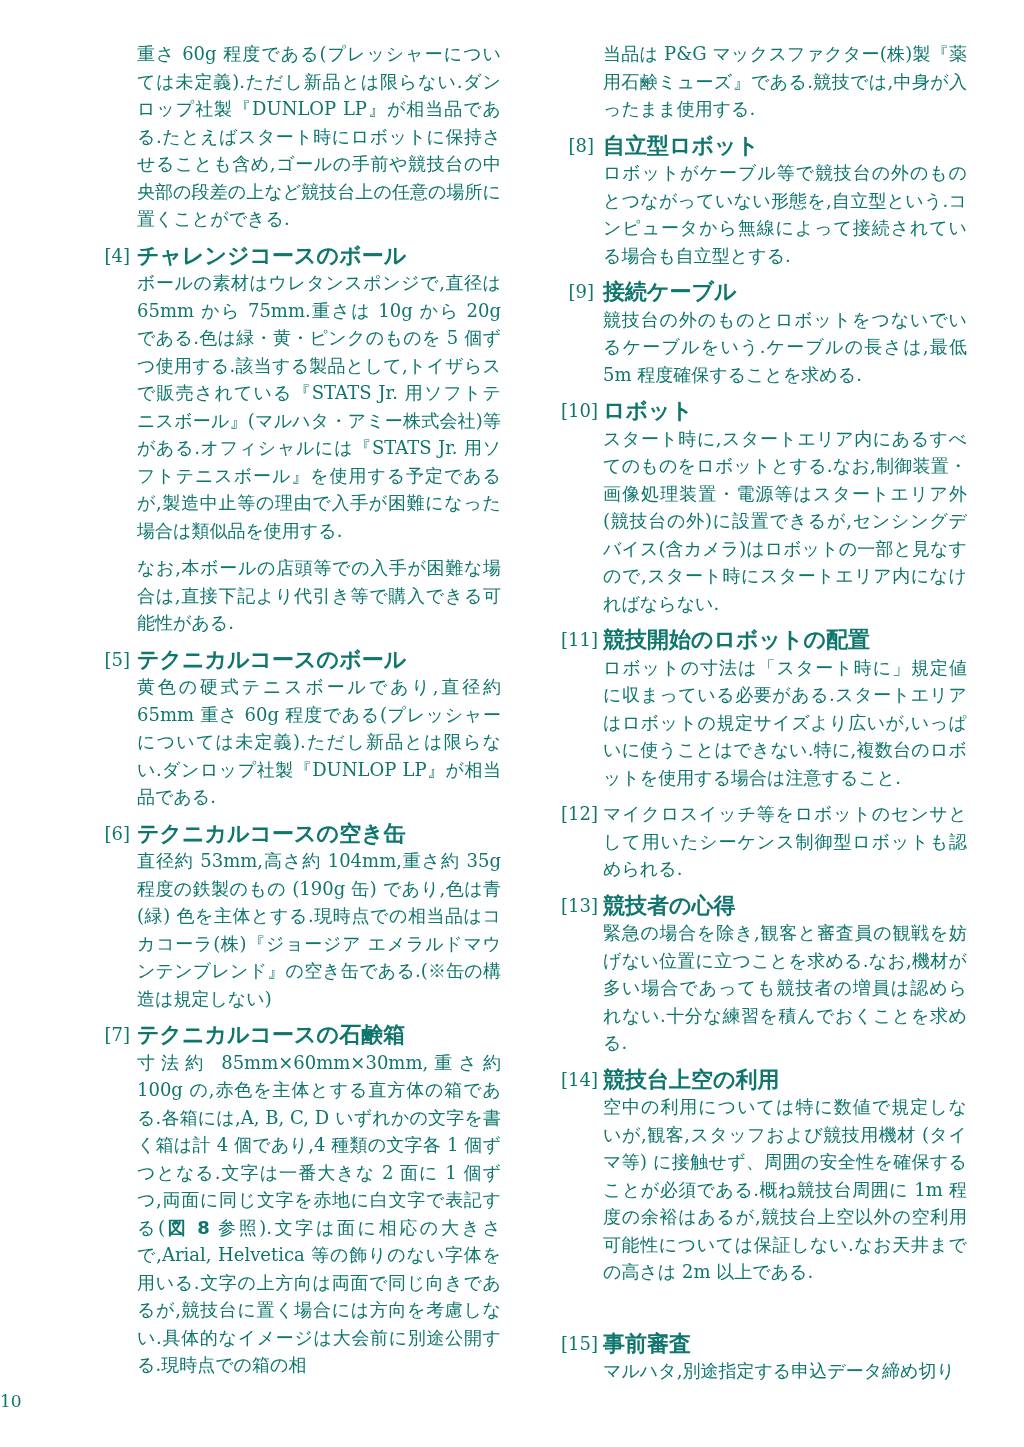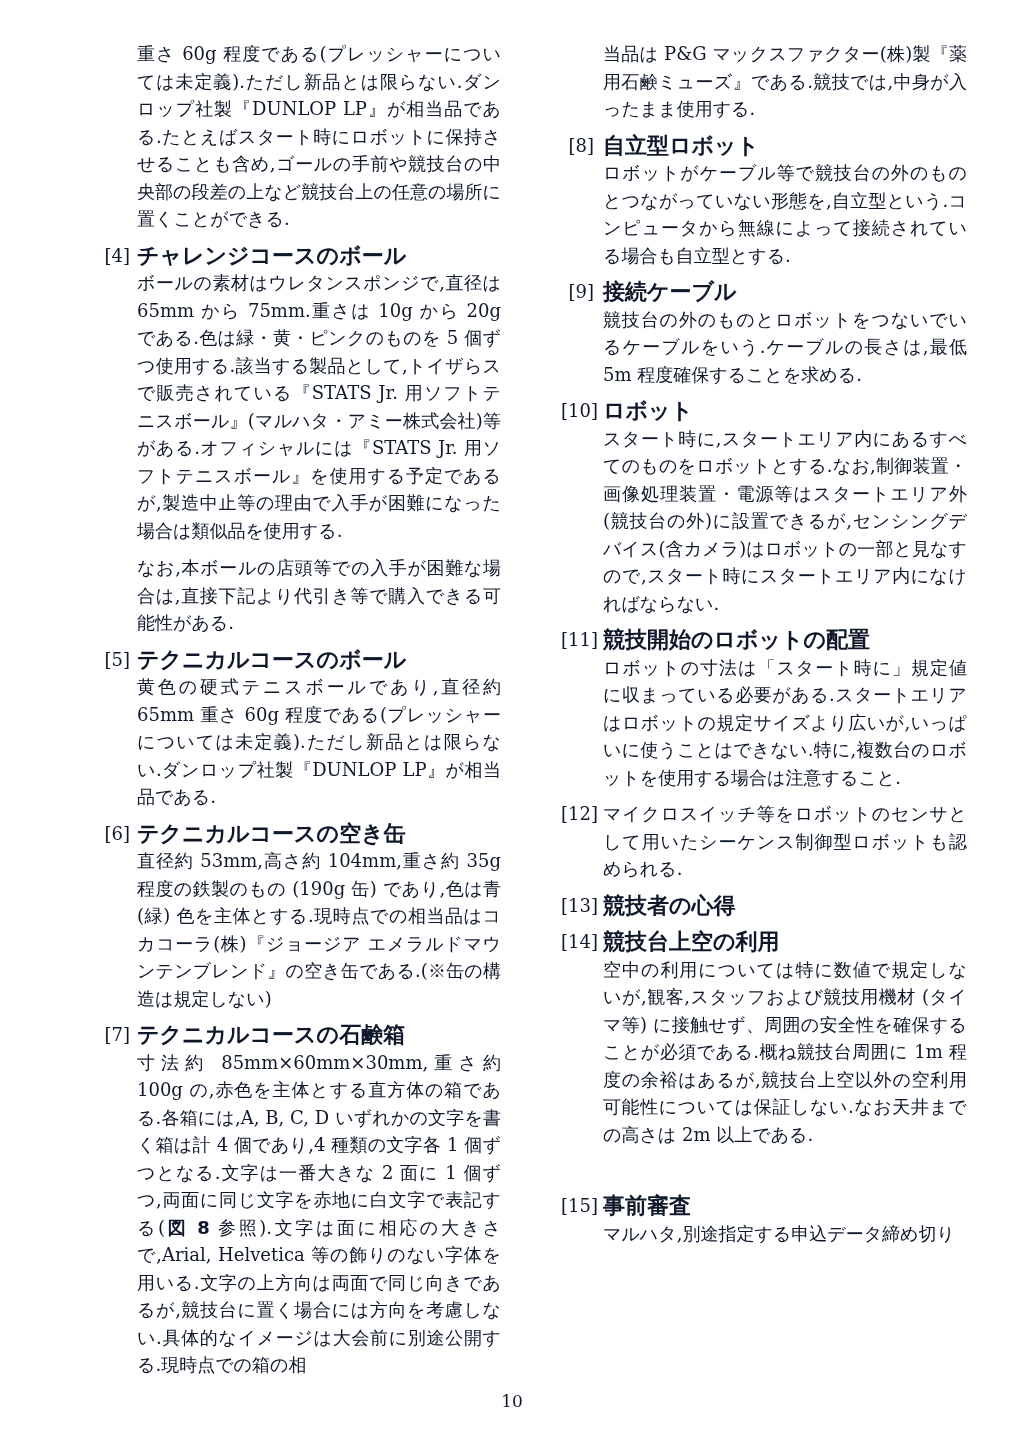--- a/index.html
+++ b/index.html
@@ -1,21 +1,21 @@
 <!DOCTYPE html>
 <html><head>
 <meta charset="utf-8">
 <style>
   html,body{margin:0;padding:0;background:#e8e8e8;}
   .page{
     position:relative;
     width:1024px;height:1447px;
     background:#ffffff;
     font-family:"DejaVu Serif","Liberation Serif",serif;
-    font-size:18px;line-height:27.5px;color:#0f172a;
+    font-size:18px;line-height:27.5px;color:#0f766e;
     overflow:hidden;
   }
   .col{position:absolute;top:40px;}
   .col-left{left:104px;width:397px;}
   .col-right{left:561px;width:406px;}
   .cont{margin:0;text-align:justify;}
   .col-left .cont{margin-left:33px;}
   .col-right .cont{margin-left:42px;}
   .item{position:relative;margin-top:9px;}
   .col-left .item{padding-left:33px;}
@@ -29,21 +29,21 @@
     font-weight:bold;font-size:22px;line-height:27.5px;
   }
   p.body-para{margin:0;text-align:justify;text-justify:inter-ideograph;}
   p.para-gap{margin-top:10px;}
   .address{padding-left:6px;}
   .address div{white-space:nowrap;}
   .figref{font-family:"DejaVu Sans","Liberation Sans",sans-serif;font-weight:bold;}
   .item-stretch{margin-top:44px;}
   .page-number{
     position:absolute;top:1388px;left:0;width:1024px;
-    text-align:center;font-size:17px;
+    text-align:left;font-size:17px;
   }
 </style>
 </head>
 <body>
 
 <div class="page">
 
   <div class="col col-left">
     <p class="cont">重さ 60g 程度である(プレッシャーについては未定義).ただし新品とは限らない.ダンロップ社製『DUNLOP LP』が相当品である.たとえばスタート時にロボットに保持させることも含め,ゴールの手前や競技台の中央部の段差の上など競技台上の任意の場所に置くことができる.</p>
 
@@ -101,20 +101,21 @@
     </div>
 
     <div class="item">
       <span class="item-label">[12]</span>
       <p class="body-para">マイクロスイッチ等をロボットのセンサとして用いたシーケンス制御型ロボットも認められる.</p>
     </div>
 
     <div class="item">
       <span class="item-label">[13]</span>
       <h3 class="item-title">競技者の心得</h3>
+      <p class="body-para">緊急の場合を除き,観客と審査員の観戦を妨げない位置に立つことを求める.なお,機材が多い場合であっても競技者の増員は認められない.十分な練習を積んでおくことを求める.</p>
     </div>
 
     <div class="item">
       <span class="item-label">[14]</span>
       <h3 class="item-title">競技台上空の利用</h3>
       <p class="body-para">空中の利用については特に数値で規定しないが,観客,スタッフおよび競技用機材 (タイマ等) に接触せず、周囲の安全性を確保することが必須である.概ね競技台周囲に 1m 程度の余裕はあるが,競技台上空以外の空利用可能性については保証しない.なお天井までの高さは 2m 以上である.</p>
     </div>
 
     <div class="item item-stretch">
       <span class="item-label">[15]</span>

